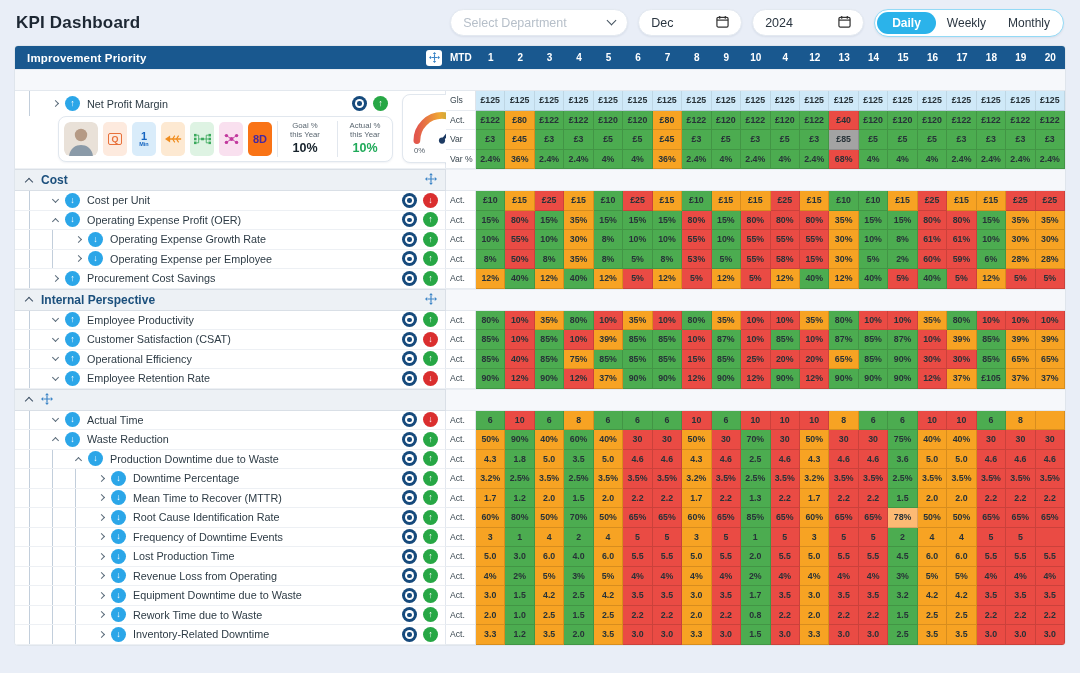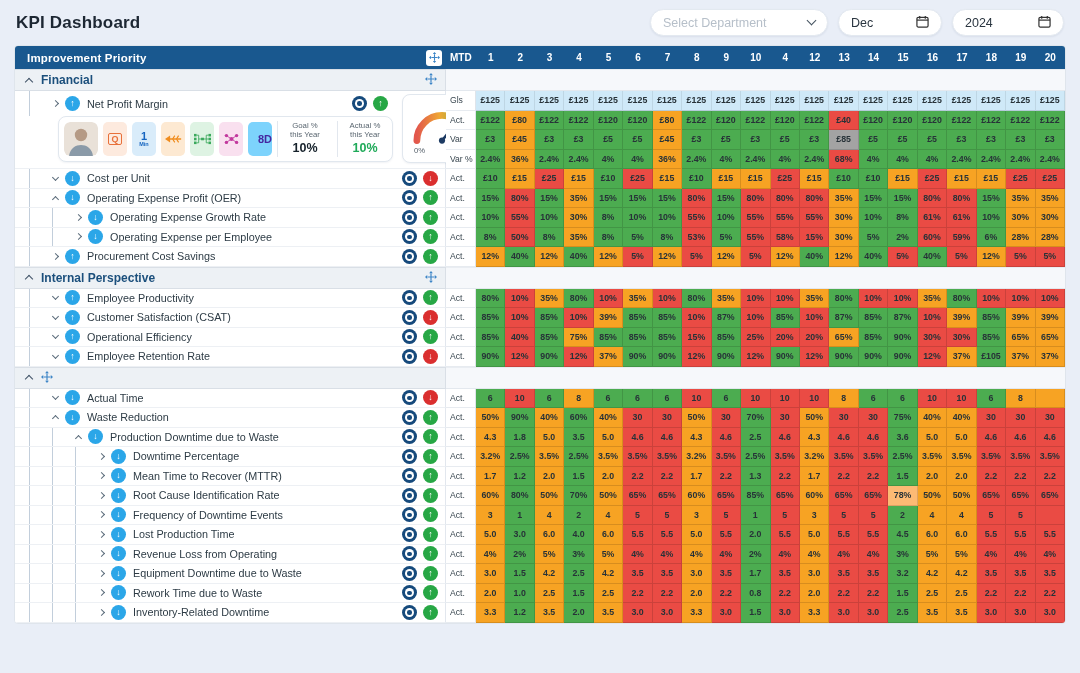--- a/index.html
+++ b/index.html
@@ -113,20 +113,25 @@
   </div>
   <div class="pill" style="width:112px">
     <span>2024</span>
     <span style="flex:1"></span>
     <span><svg viewBox="0 0 14 14" width="13" height="13">
           <rect x="1" y="2.5" width="12" height="10.5" rx="1.5" fill="none" stroke="#333" stroke-width="1.3"></rect>
           <path d="M1 5.5h12" stroke="#333" stroke-width="1.3"></path>
           <path d="M4 1v3M10 1v3" stroke="#333" stroke-width="1.3"></path>
         </svg></span>
   </div>
+  <div class="seg">
+    <span class="tab active">Daily</span>
+    <span class="tab">Weekly</span>
+    <span class="tab">Monthly</span>
+  </div>
 </div>
 
 <div class="panel">
   <div class="bluebar">
     <div class="bb-left">
       <span class="bb-title">Improvement Priority</span>
       <span class="bb-spacer"></span>
       <span class="movebox">
         <svg viewBox="0 0 14 14" width="11" height="11" fill="#3e86c7">
             <path d="M7 0l2.2 2.6H4.8L7 0zm0 14l-2.2-2.6h4.4L7 14zM0 7l2.6-2.2v4.4L0 7zm14 0l-2.6 2.2V4.8L14 7zM6.3 3h1.4v8H6.3zM3 6.3h8v1.4H3z"></path>
@@ -154,27 +159,20 @@
         <div class="day-h">15</div>
         <div class="day-h">16</div>
         <div class="day-h">17</div>
         <div class="day-h">18</div>
         <div class="day-h">19</div>
         <div class="day-h">20</div>
       </div>
   </div>
   <div>
       <div class="sec-row">
-        <div class="sec-left">
-          <span class="chev up sec-chev"></span>
-          <span class="sec-title">Financial</span>
-          <span><svg viewBox="0 0 14 14" width="12" height="12" fill="#3e86c7">
-              <path d="M7 0l2.2 2.6H4.8L7 0zm0 14l-2.2-2.6h4.4L7 14zM0 7l2.6-2.2v4.4L0 7zm14 0l-2.6 2.2V4.8L14 7zM6.3 3h1.4v8H6.3zM3 6.3h8v1.4H3z"></path>
-            </svg></span>
-        </div>
         <div class="sec-strip"></div>
       </div>
       <div class="brow fin">
         <div class="finleft">
           <div class="fin-main">
             <div class="fin-top">
               <span class="guide"></span>
               <span class="chev tchev right"></span>
               <span class="kdir" style="background: rgb(43, 166, 232);">↑</span>
               <span class="tlabel">Net Profit Margin</span>
@@ -226,21 +224,21 @@
                     <path d="M4 3l6 4-6 4m12-8l-6 4 6 4" stroke="#c2399e" stroke-width="1" fill="none"></path>
                     <g fill="#c2399e">
                       <circle cx="4" cy="3" r="2"></circle>
                       <circle cx="4" cy="11" r="2"></circle>
                       <circle cx="10" cy="7" r="2.4"></circle>
                       <circle cx="16" cy="3" r="2"></circle>
                       <circle cx="16" cy="11" r="2"></circle>
                     </g>
                   </svg>
                 </span>
-                <span class="badge" style="background: #7dd3fc; align-items: flex-end;">
+                <span class="badge" style="background: #f97316;">
                   <span class="b8d">8D</span>
                 </span>
                 <span class="gcol">
                   <span class="gl">Goal %</span>
                   <span class="gl">this Year</span>
                   <span class="gv" style="color: rgb(22, 33, 43);">10%</span>
                 </span>
                 <span class="gcol">
                   <span class="gl">Actual %</span>
                   <span class="gl">this Year</span>
@@ -354,20 +352,30 @@
             <div class="cell" style="background: rgb(76, 172, 80);">4%</div>
             <div class="cell" style="background: rgb(76, 172, 80);">4%</div>
             <div class="cell" style="background: rgb(76, 172, 80);">4%</div>
             <div class="cell" style="background: rgb(76, 172, 80);">2.4%</div>
             <div class="cell" style="background: rgb(76, 172, 80);">2.4%</div>
             <div class="cell" style="background: rgb(76, 172, 80);">2.4%</div>
             <div class="cell" style="background: rgb(76, 172, 80);">2.4%</div>
           </div>
         </div>
       </div>
+      <div class="sec-row">
+        <div class="sec-left">
+          <span class="chev up sec-chev"></span>
+          <span class="sec-title">Cost</span>
+          <span><svg viewBox="0 0 14 14" width="12" height="12" fill="#3e86c7">
+              <path d="M7 0l2.2 2.6H4.8L7 0zm0 14l-2.2-2.6h4.4L7 14zM0 7l2.6-2.2v4.4L0 7zm14 0l-2.6 2.2V4.8L14 7zM6.3 3h1.4v8H6.3zM3 6.3h8v1.4H3z"></path>
+            </svg></span>
+        </div>
+        <div class="sec-strip"></div>
+      </div>
       <div class="brow">
         <div class="treecell">
           <span class="guide"></span>
           <span class="chev tchev down"></span>
           <span class="kdir" style="background: rgb(43, 166, 232);">↓</span>
           <span class="tlabel">Cost per Unit</span>
           <span class="spacer"></span>
           <span class="target" style="background: rgb(22, 74, 124);">
             <span class="target-in">
               <span class="target-dot" style="background: rgb(22, 74, 124);"></span>

